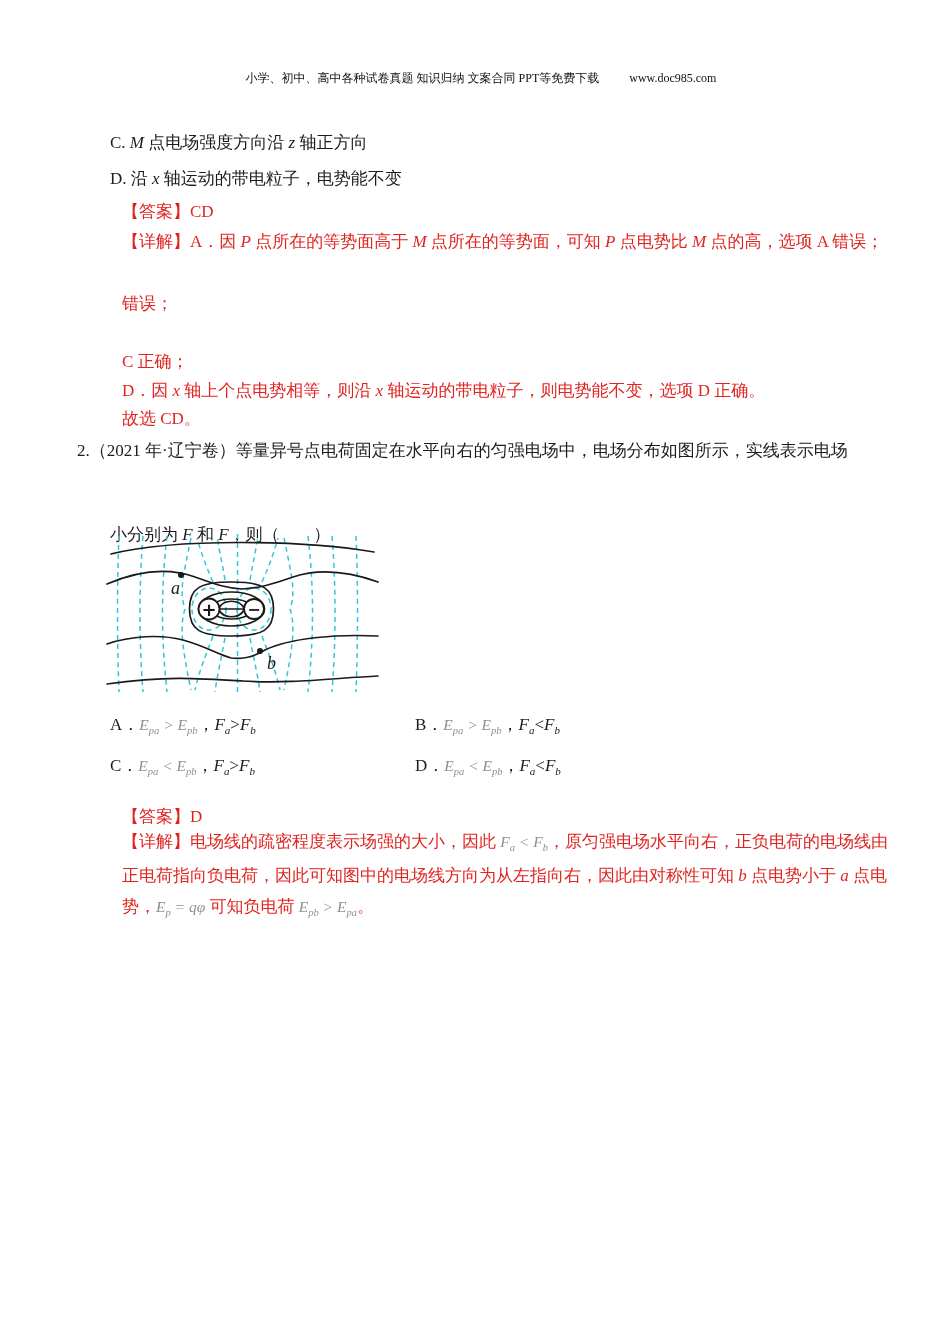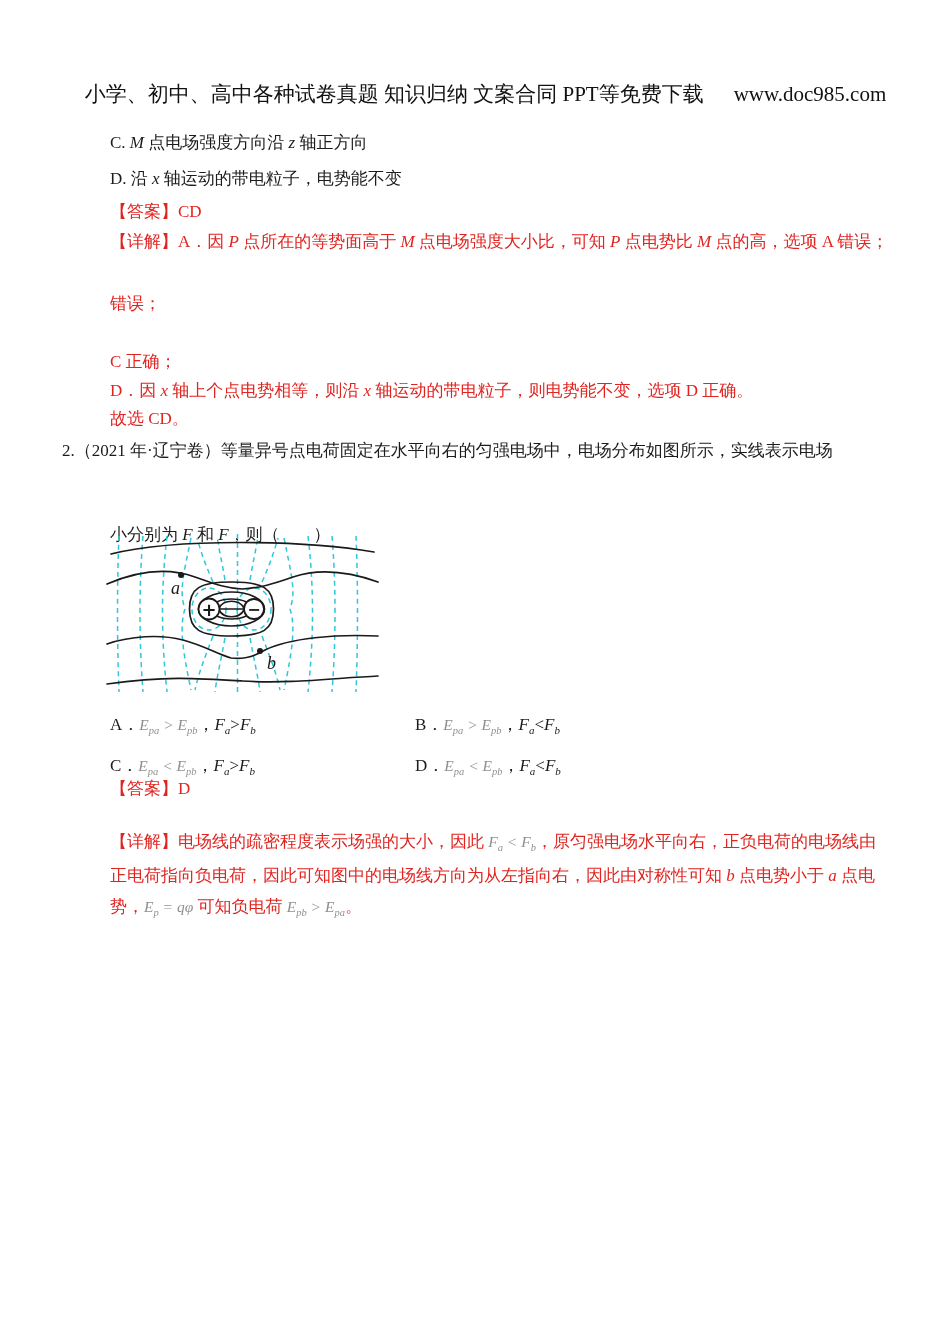--- a/index.html
+++ b/index.html
@@ -3,54 +3,54 @@
 <meta charset="utf-8">
 <style>
   html,body { margin:0; padding:0; background:#ffffff; }
   #page {
     position:relative; width:950px; height:1344px; background:#ffffff;
     font-family:"Liberation Serif","DejaVu Serif",serif; color:#1c1c1c;
     overflow:hidden;
   }
   .header {
     position:absolute; top:55px; left:0; width:100%; text-align:center;
-    font-size:21px; color:#111; white-space:pre;
+    font-size:12px; color:#111; white-space:pre;
   }
   .header .url { margin-left:30px; }
   .line {
     position:absolute; left:110px; font-size:17px; line-height:26px;
     white-space:pre; color:#1c1c1c;
   }
-  .red { color:#e02420; }
+  .red { color:#e02420;margin-left:12px; }
   .i { font-style:italic; }
   sub.sub { font-size:11px; font-style:italic; line-height:0; }
   .f { color:#909090; font-style:italic; font-size:15.5px; }
   sub.fsub { color:#909090; font-style:italic; font-size:10.5px; line-height:0; }
   .diagram-box { position:absolute; left:105px; top:532px; width:275px; height:164px; }
   svg text.charge-sign { font-family:"DejaVu Sans",sans-serif; }
 </style>
 </head>
 <body>
 
 <div id="page">
 
   <div class="header">
     <span>小学、初中、高中各种试卷真题 知识归纳 文案合同 PPT等免费下载</span><span class="url">www.doc985.com</span>
   </div>
 
   <div class="line" style="top:166px"><span>D. 沿 </span><span class="i">x</span><span> 轴运动的带电粒子，电势能不变</span></div>
   <div class="line" style="top:130px"><span>C. </span><span class="i">M</span><span> 点电场强度方向沿 </span><span class="i">z</span><span> 轴正方向</span></div>
   <div class="line red" style="top:199px"><span>【答案】CD</span></div>
-  <div class="line red" style="top:229px"><span>【详解】A．因 </span><span class="i">P</span><span> 点所在的等势面高于 </span><span class="i">M</span><span> 点电场强度大小比，可知 </span><span class="i">P</span><span> 点电势比 </span><span class="i">M</span><span> 点的高，选项 A 错误；</span></div>
+  <div class="line red" style="top:229px"><span>【详解】A．因 </span><span class="i">P</span><span> 点所在的等势面高于 </span><span class="i">M</span><span> 点所在的等势面，可知 </span><span class="i">P</span><span> 点电势比 </span><span class="i">M</span><span> 点的高，选项 A 错误；</span></div>
   <div class="line red" style="top:291px"><span>错误；</span></div>
   <div class="line red" style="top:349px"><span>C 正确；</span></div>
   <div class="line red" style="top:378px"><span>D．因 </span><span class="i">x</span><span> 轴上个点电势相等，则沿 </span><span class="i">x</span><span> 轴运动的带电粒子，则电势能不变，选项 D 正确。</span></div>
   <div class="line red" style="top:406px"><span>故选 CD。</span></div>
 
-  <div class="line" style="top:438px; left:62px"><span>2.（2021 年·辽宁卷）等量异号点电荷固定在水平向右的匀强电场中，电场分布如图所示，实线表示电场</span></div>
+  <div class="line" style="top:438px; left:77px"><span>2.（2021 年·辽宁卷）等量异号点电荷固定在水平向右的匀强电场中，电场分布如图所示，实线表示电场</span></div>
   <div class="line" style="top:522px"><span>小分别为 </span><span class="i">F</span><span> 和 </span><span class="i">F</span><span>，则（　　）</span></div>
 
   <div class="diagram-box">
     <svg width="275" height="164" viewBox="0 0 275 164">
 
       <g fill="none" stroke-width="1.5" stroke-dasharray="5 4" stroke="#2fc7d9">
         <path d="M14,4 C12,50 12,110 14,160"></path>
         <path d="M38,4 C34,50 34,110 38,160"></path>
         <path d="M62,4 C56,55 56,105 62,160"></path>
         <path d="M86,6 C78,45 74,60 80,77 C74,95 78,120 86,158"></path>
@@ -103,18 +103,18 @@
         <text x="162" y="137" font-size="18" font-style="italic" fill="#1a1a1a">b</text>
       </g>
     </svg>
   </div>
 
   <div class="line" style="top:712px"><span>A．</span><span class="f">E</span><sub class="fsub">pa</sub><span class="f"> &gt; </span><span class="f">E</span><sub class="fsub">pb</sub><span>，</span><span class="i">F</span><sub class="sub">a</sub><span>&gt;</span><span class="i">F</span><sub class="sub">b</sub></div>
   <div class="line" style="top:712px; left:415px"><span>B．</span><span class="f">E</span><sub class="fsub">pa</sub><span class="f"> &gt; </span><span class="f">E</span><sub class="fsub">pb</sub><span>，</span><span class="i">F</span><sub class="sub">a</sub><span>&lt;</span><span class="i">F</span><sub class="sub">b</sub></div>
   <div class="line" style="top:753px"><span>C．</span><span class="f">E</span><sub class="fsub">pa</sub><span class="f"> &lt; </span><span class="f">E</span><sub class="fsub">pb</sub><span>，</span><span class="i">F</span><sub class="sub">a</sub><span>&gt;</span><span class="i">F</span><sub class="sub">b</sub></div>
   <div class="line" style="top:753px; left:415px"><span>D．</span><span class="f">E</span><sub class="fsub">pa</sub><span class="f"> &lt; </span><span class="f">E</span><sub class="fsub">pb</sub><span>，</span><span class="i">F</span><sub class="sub">a</sub><span>&lt;</span><span class="i">F</span><sub class="sub">b</sub></div>
 
-  <div class="line red" style="top:776px"><span>【答案】D</span></div>
+  <div class="line red" style="top:804px"><span>【答案】D</span></div>
   <div class="line red" style="top:829px"><span>【详解】电场线的疏密程度表示场强的大小，因此 </span><span class="f">F</span><sub class="fsub">a</sub><span class="f"> &lt; </span><span class="f">F</span><sub class="fsub">b</sub><span>，原匀强电场水平向右，正负电荷的电场线由</span></div>
   <div class="line red" style="top:863px"><span>正电荷指向负电荷，因此可知图中的电场线方向为从左指向右，因此由对称性可知 </span><span class="i">b</span><span> 点电势小于 </span><span class="i">a</span><span> 点电</span></div>
   <div class="line red" style="top:894px"><span>势，</span><span class="f">E</span><sub class="fsub">p</sub><span class="f"> = qφ</span><span> 可知负电荷 </span><span class="f">E</span><sub class="fsub">pb</sub><span class="f"> &gt; </span><span class="f">E</span><sub class="fsub">pa</sub><span>。</span></div>
 
 </div>
 
 </body></html>

